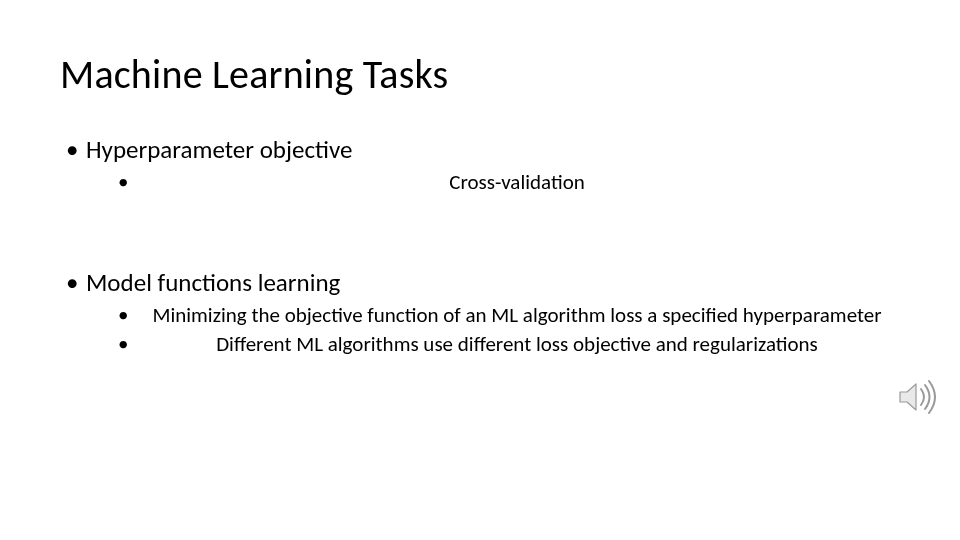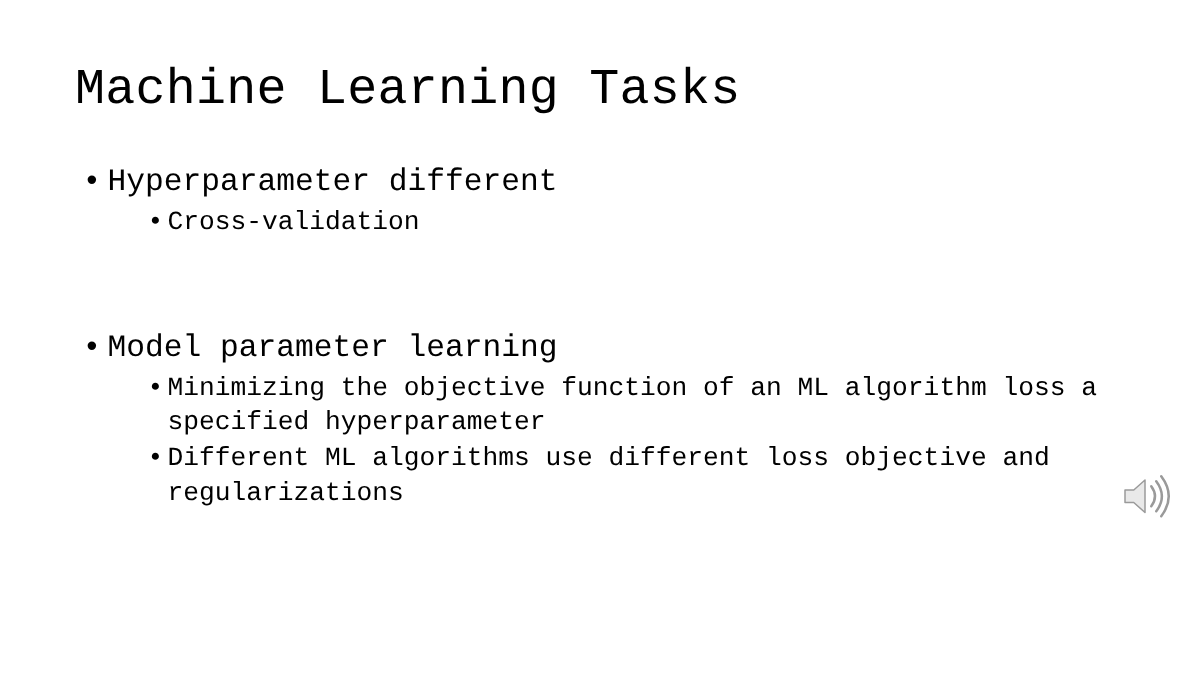--- a/index.html
+++ b/index.html
@@ -11,21 +11,20 @@
     font-family: "Segoe UI", "Calibri", "Helvetica Neue", Arial, sans-serif;
     color: #000000;
     overflow: hidden;
   }
   .slide {
     position: relative;
     width: 960px;
     height: 436px;
     box-sizing: border-box;
     padding: 30px 60px 0 60px;
-    font-family: Liberation Mono, monospace;
   }
   .title {
     font-size: 40px;
     font-weight: 400;
     margin-top: 20px;
     margin-bottom: 35px;
     letter-spacing: 0.2px;
   }
   .bullets-lvl1 {
     list-style: none;
@@ -53,20 +52,21 @@
     padding: 0;
     margin: 4px 0 0 0;
   }
   .bullets-lvl2 > li {
     font-size: 21px;
     font-weight: 400;
     padding-left: 48px;
     position: relative;
     line-height: 1.3;
     margin: 2px 0;
+    text-align: center;
   }
   .bullets-lvl2 > li::before {
     content: "•";
     position: absolute;
     left: 32px;
     top: 0;
     font-size: 21px;
   }
   .gap {
     height: 50px;
@@ -80,32 +80,32 @@
   }
 </style>
 </head>
 <body>
 
 <div class="slide">
   <div class="title">Machine Learning Tasks</div>
 
   <ul class="bullets-lvl1">
     <li>
-      <span>Hyperparameter different</span>
+      <span>Hyperparameter objective</span>
       <ul class="bullets-lvl2">
         <li>Cross-validation</li>
       </ul>
     </li>
   </ul>
 
   <div class="gap"></div>
 
   <ul class="bullets-lvl1">
     <li>
-      <span>Model parameter learning</span>
+      <span>Model functions learning</span>
       <ul class="bullets-lvl2">
         <li>Minimizing the objective function of an ML algorithm loss a specified hyperparameter</li>
         <li>Different ML algorithms use  different loss objective and regularizations</li>
       </ul>
     </li>
   </ul>
 
   <div class="speaker-icon">
     <svg viewBox="0 0 42 42" width="42" height="42">
       <path d="M4 16 L11 16 L20 8 L20 34 L11 26 L4 26 Z" fill="#e9e9e9" stroke="#9a9a9a" stroke-width="1.2" stroke-linejoin="round"></path>

